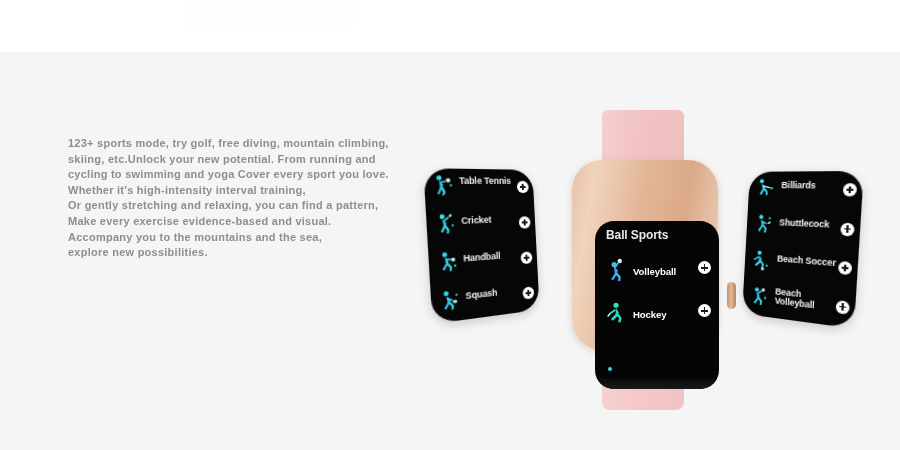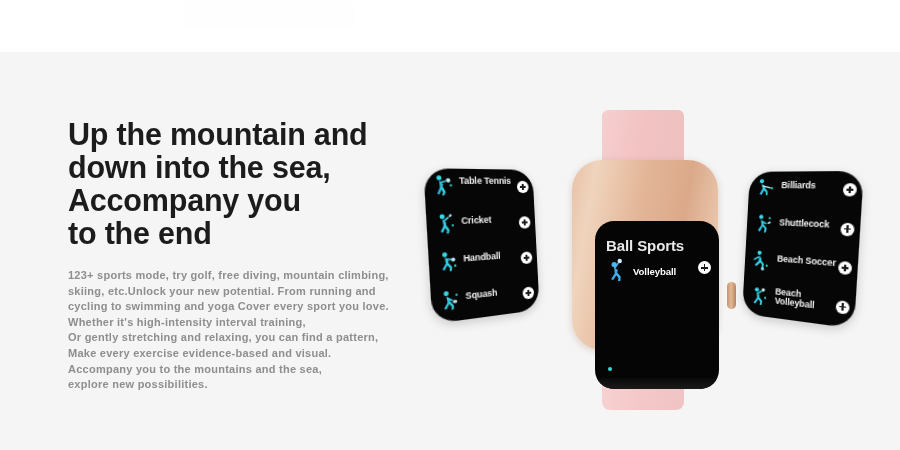--- a/index.html
+++ b/index.html
@@ -85,22 +85,22 @@
   .screen {
     position: absolute;
     left: 23px; top: 61px;
     width: 124px; height: 168px;
     border-radius: 19px;
     background: #050505;
     overflow: hidden;
   }
   .screen-title {
     position: absolute;
-    left: 11px; top: 16px;
-    font-size: 15px;
+    left: 11px; top: 7px;
+    font-size: 12px;
     font-weight: 700;
     color: #e8e8e8;
     letter-spacing: -0.1px;
   }
   .center-rows {
     position: absolute;
     left: 0; top: 29px;
     width: 124px;
   }
   .crow {
@@ -184,24 +184,20 @@
 </head>
 <body>
 
 <div id="stage">
 
   <div class="top-band">
     <div class="top-artifact"></div>
   </div>
 
   <div class="copy">
-    <div class="headline">Up the mountain and
-down into the sea,
-Accompany you
-to the end</div>
     <div class="body-copy">123+ sports mode, try golf, free diving, mountain climbing,
 skiing, etc.Unlock your new potential. From running and
 cycling to swimming and yoga Cover every sport you love.
 Whether it's high-intensity interval training,
 Or gently stretching and relaxing, you can find a pattern,
 Make every exercise evidence-based and visual.
 Accompany you to the mountains and the sea,
 explore new possibilities.</div>
   </div>
 
@@ -288,20 +284,33 @@
                 <path d="M10.6 16.6 L14.6 21.4 L14.2 25 L16.8 24.4 L17 20 L13.2 15.6 Z" fill="#3fb4ee"></path>
                 <path d="M10.4 11 L14.4 5.4" stroke="#4ab8f0" stroke-width="1.8" fill="none"></path>
                 <circle cx="16" cy="3.2" r="2.4" fill="#cfe8fa"></circle>
               </svg>
             </span>
             <span class="lbl">Volleyball</span>
             <span class="plus"></span>
           </div>
 
 
+          <div class="crow">
+            <span class="ico">
+              <svg viewBox="0 0 24 28" width="24" height="26">
+                <circle cx="12" cy="4.6" r="2.8" fill="#2fe0c8"></circle>
+                <path d="M12 7.6 L11.6 14.4 L6.4 19.4 L8.4 21.2 L14 16.2 L15 12 Z" fill="#2ad4c2"></path>
+                <path d="M11.6 14.4 L15.4 18.6 L14.2 23 L17 22.8 L18 18 L14.4 13.6 Z" fill="#2fdcc8"></path>
+                <path d="M11.4 9.4 L5.6 13.4" stroke="#2fe0c8" stroke-width="1.8" fill="none"></path>
+                <path d="M5.6 13.4 L3 16.6" stroke="#cff6ee" stroke-width="1.6" fill="none"></path>
+              </svg>
+            </span>
+            <span class="lbl">Hockey</span>
+            <span class="plus"></span>
+          </div>
         </div>
 
         <div class="cyan-dot"></div>
         <div class="screen-fade"></div>
       </div>
     </div>
   </div>
 
   <div class="panel panel-right">
 

